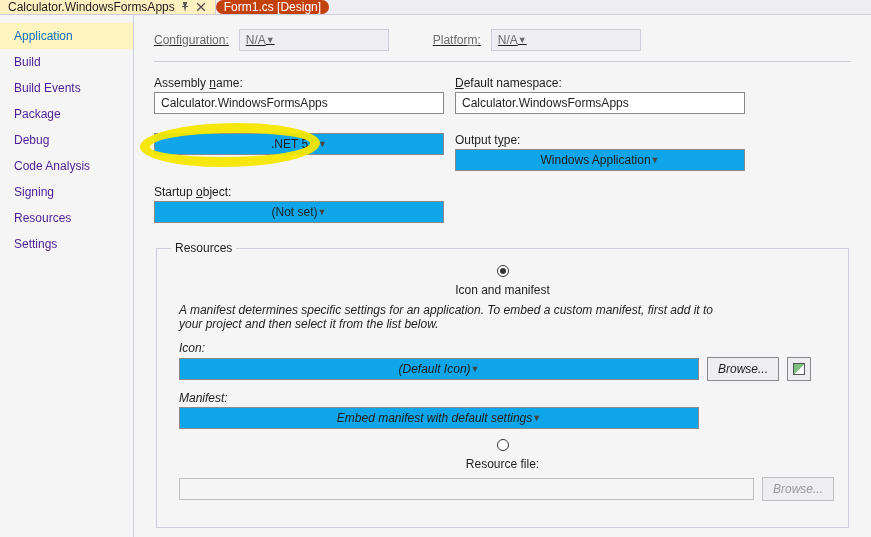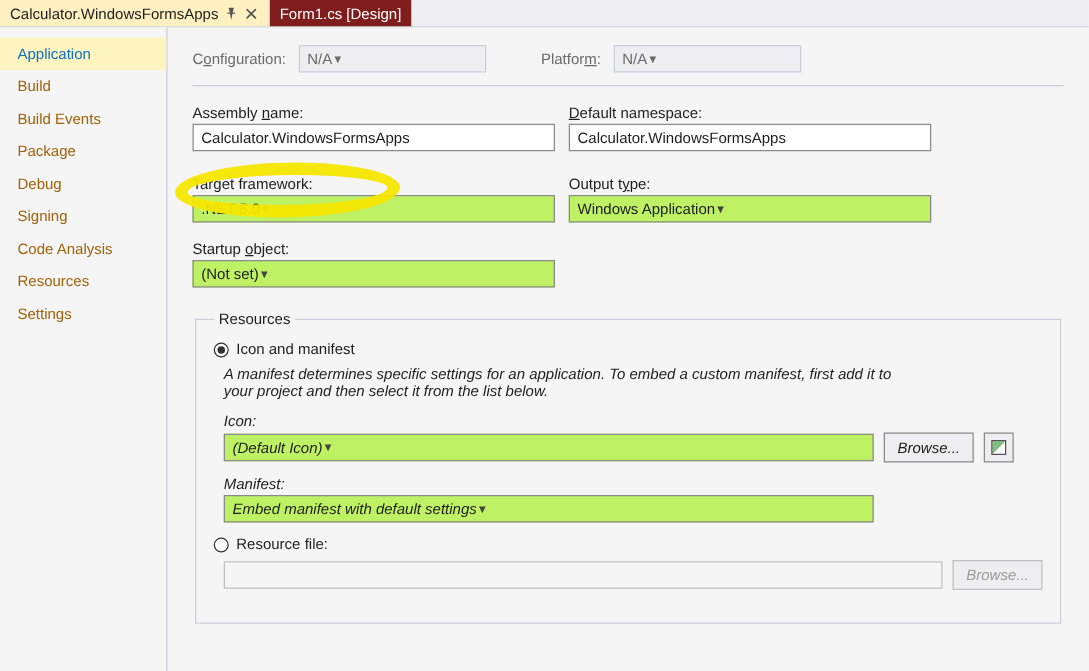--- a/index.html
+++ b/index.html
@@ -3,56 +3,56 @@
 <meta charset="utf-8">
 <style>
   * { box-sizing: border-box; font-family: "Segoe UI", Tahoma, sans-serif; font-size: 12px; }
   body { margin: 0; padding: 0; background: #f5f5f5; color: #1e1e1e; width: 871px; height: 537px; overflow: hidden; }
   .root { display: flex; flex-direction: column; height: 100%; }
 
   .tabbar { display: flex; align-items: stretch; height: 22px; background: #eeeef2; border-bottom: 1px solid #cccedb; }
   .tab { display: flex; align-items: center; padding: 0 8px; border-right: 1px solid #cccedb; background: #eeeef2; color: #1e1e1e; gap:4px; }
   .tab.active { background: #fff0c2; }
   .tab-pin, .tab-close { width: 12px; height: 12px; display:inline-flex; align-items:center; justify-content:center; color:#555; }
-  .tab.inactive { background:#7f1d1d; color:#fff; border-right:none; }
+  .tab.inactive { background:#c2410c; color:#fff; border-right:none;border-radius:10px; }
 
   .body { display: flex; flex: 1; background: #f5f5f5; }
 
   .sidebar { width: 134px; background: #f5f5f5; border-right: 1px solid #cccedb; padding-top: 8px; }
-  .side-item { padding: 6px 14px; color: #a16207; cursor: default; }
+  .side-item { padding: 6px 14px; color: #4c1d95; cursor: default; }
   .side-item.active { background: #fdf4bf; color: #0e70c0; position: relative; }
   .side-item.active::after { content: ""; position: absolute; right: -8px; top: 50%; transform: translateY(-50%); border: 8px solid transparent; border-left-color: #fdf4bf; }
 
   .main { flex: 1; padding: 14px 20px 14px 20px; overflow: auto; }
 
-  .toprow { display: flex; align-items: center; gap: 10px; margin-bottom: 10px; }
+  .toprow { display: flex; align-items: center; gap: 10px; margin-bottom: 10px; text-decoration: underline; }
   .lbl { color: #6a6a6a; }
   .lbl .ul { text-decoration: underline; }
   .combo { display: flex; align-items: center; justify-content: flex-start; background: #eeeef2; border: 1px solid #cccedb; height: 22px; padding: 0 6px; color: #6a6a6a; }
   .combo.sm { width: 150px; }
   .combo .chev { font-size: 9px; color: #6a6a6a; }
 
   hr.sep { border: none; border-top: 1px solid #cccedb; margin: 6px 0 14px 0; }
 
   .grid2 { display: grid; grid-template-columns: 290px 290px; column-gap: 20px; row-gap: 4px; gap: 11px; }
   .field-label { color: #1e1e1e; margin-bottom: 2px; }
   .field-label .ul { text-decoration: underline; }
   .textbox { height: 22px; border: 1px solid #8a8a8a; background: #fff; padding: 0 6px; display:flex; align-items:center; }
-  .dropdown { height: 22px; border: 1px solid #8a8a8a; background: #bef264; padding: 0 6px; display:flex; align-items:center; justify-content:flex-start; }
+  .dropdown { height: 22px; border: 1px solid #8a8a8a; background: #0ea5e9; padding: 0 6px; display:flex; align-items:center; justify-content:center; }
   .dropdown .chev { font-size: 9px; color:#444; }
 
   .highlight-wrap { position: relative; }
   .highlight-ring { position: absolute; left: -14px; top: -10px; width: 180px; height: 44px; border: 10px solid #f6e600; border-radius: 60% 50% 60% 50%; pointer-events: none; opacity: 0.95; }
 
   .single-col { width: 290px; margin-top: 14px; }
 
   fieldset.res { border: 1px solid #cccedb; margin-top: 18px; padding: 10px 14px 16px 14px; }
   fieldset.res legend { padding: 0 4px; color: #1e1e1e; }
   .res-desc { margin: 4px 0 12px 0; }
-  .radio-row { display: flex; align-items: flex-end; gap: 6px; margin-bottom: 6px; }
+  .radio-row { display: flex; align-items: center; gap: 6px; margin-bottom: 6px; flex-direction: column; }
   .radio { width: 12px; height: 12px; border: 1px solid #333; border-radius: 50%; display:inline-flex; align-items:center; justify-content:center; background:#fff; }
   .radio.checked::after { content:""; width:6px; height:6px; background:#333; border-radius:50%; }
   .indent { margin-left: 8px; font-style: italic; }
   .manifest-desc { margin: 2px 0 10px 0; max-width: 560px; }
   .res-field-row { display:flex; align-items:center; gap:8px; margin-bottom:10px; }
   .dd-wide { width: 520px; }
   .btn { height: 24px; border: 1px solid #8a8a8a; background: #eeeef2; padding: 0 10px; display:inline-flex; align-items:center;justify-content:center; }
   .btn.disabled { color:#9a9a9a; border-color:#c0c0c0; }
   .iconbtn { width:24px; height:24px; border:1px solid #8a8a8a; background:#eeeef2; display:inline-flex; align-items:center; justify-content:center; }
   .swatch { width:12px; height:12px; background:linear-gradient(135deg,#7ec17e 50%, #fff 50%); border:1px solid #555; }
@@ -81,22 +81,22 @@
     </div>
   </div>
 
   <div class="body">
     <div class="sidebar">
       <div class="side-item active"><span>Application</span></div>
       <div class="side-item"><span>Build</span></div>
       <div class="side-item"><span>Build Events</span></div>
       <div class="side-item"><span>Package</span></div>
       <div class="side-item"><span>Debug</span></div>
+      <div class="side-item"><span>Code Analysis</span></div>
       <div class="side-item"><span>Signing</span></div>
-      <div class="side-item"><span>Code Analysis</span></div>
       <div class="side-item"><span>Resources</span></div>
       <div class="side-item"><span>Settings</span></div>
     </div>
 
     <div class="main">
 
       <div class="toprow">
         <span class="lbl"><span>C</span><span class="ul">o</span><span>nfiguration:</span></span>
         <div class="combo sm">
           <span>N/A</span>
@@ -120,21 +120,20 @@
             </div>
         </div>
         <div>
           <div class="field-label"><span></span><span class="ul">D</span><span>efault namespace:</span></div>
           <div class="textbox">
               <span>Calculator.WindowsFormsApps</span>
             </div>
         </div>
 
         <div class="highlight-wrap" style="margin-top:8px;">
-          <div class="field-label"><span>Tar</span><span class="ul">g</span><span>et framework:</span></div>
           <div class="dropdown">
             <span>.NET 5.0</span>
             <span class="chev">▼</span>
           </div>
           <div class="highlight-ring"></div>
         </div>
         <div style="margin-top:8px;">
           <div class="field-label"><span>Output t</span><span class="ul">y</span><span>pe:</span></div>
           <div class="dropdown">
             <span>Windows Application</span>

